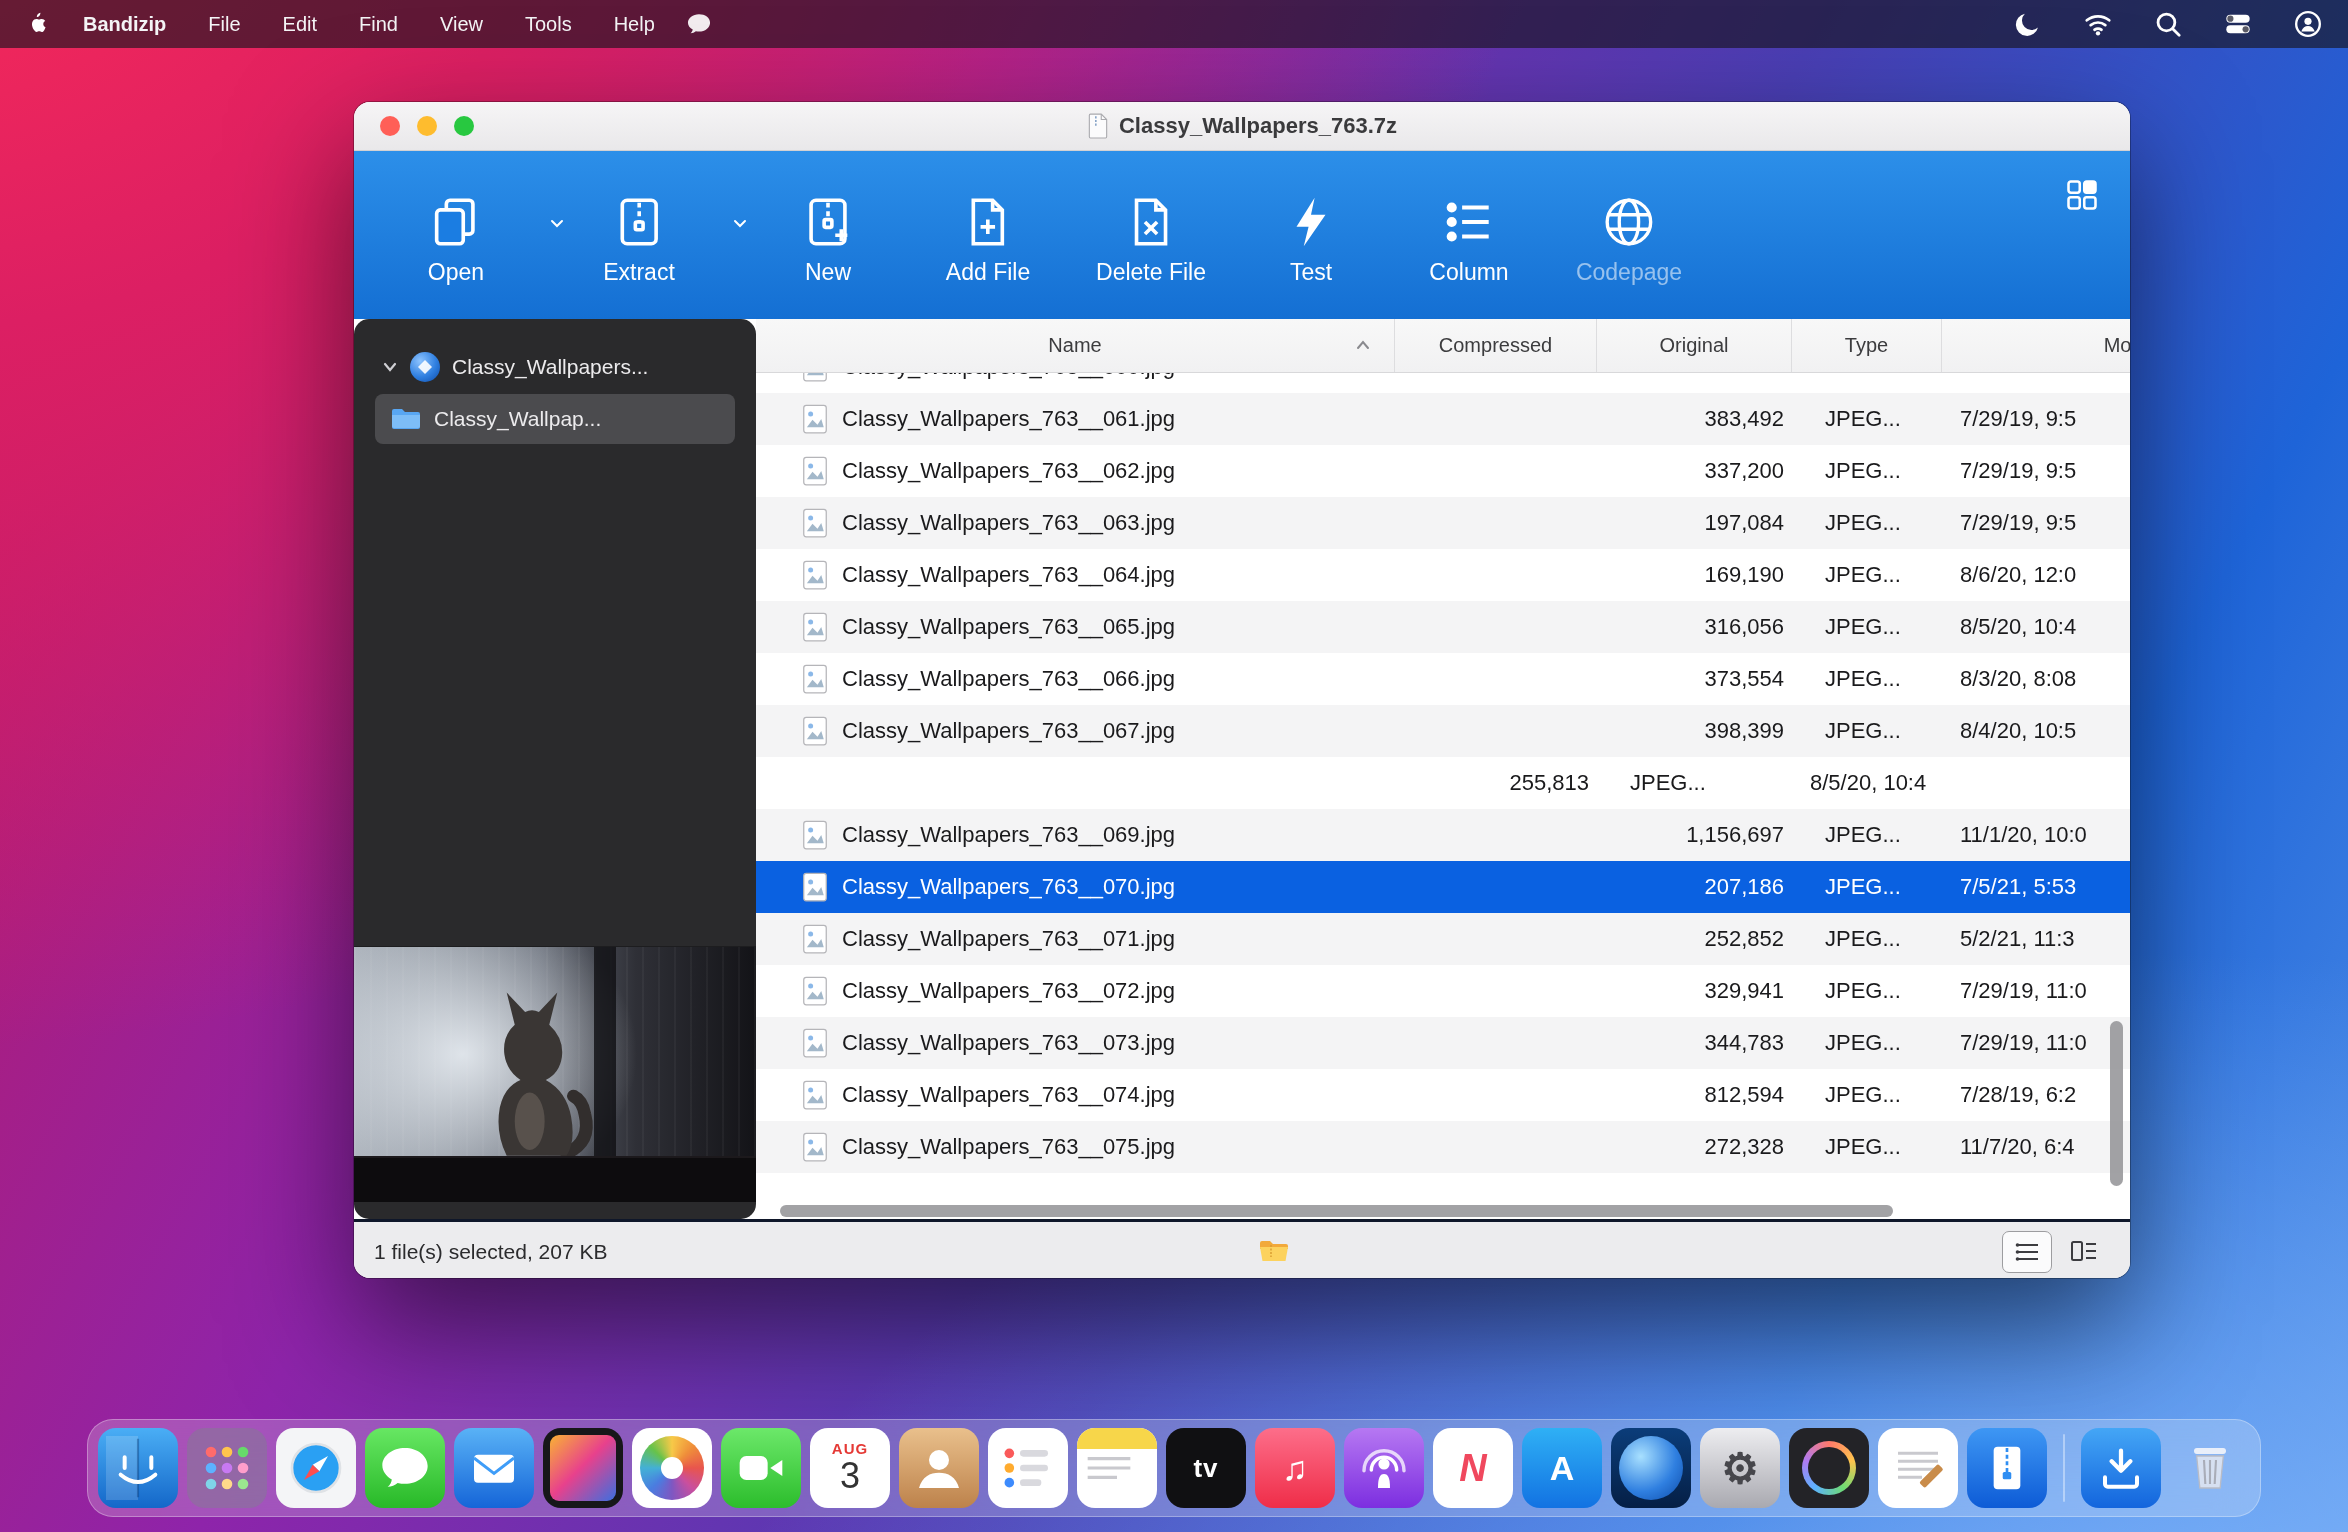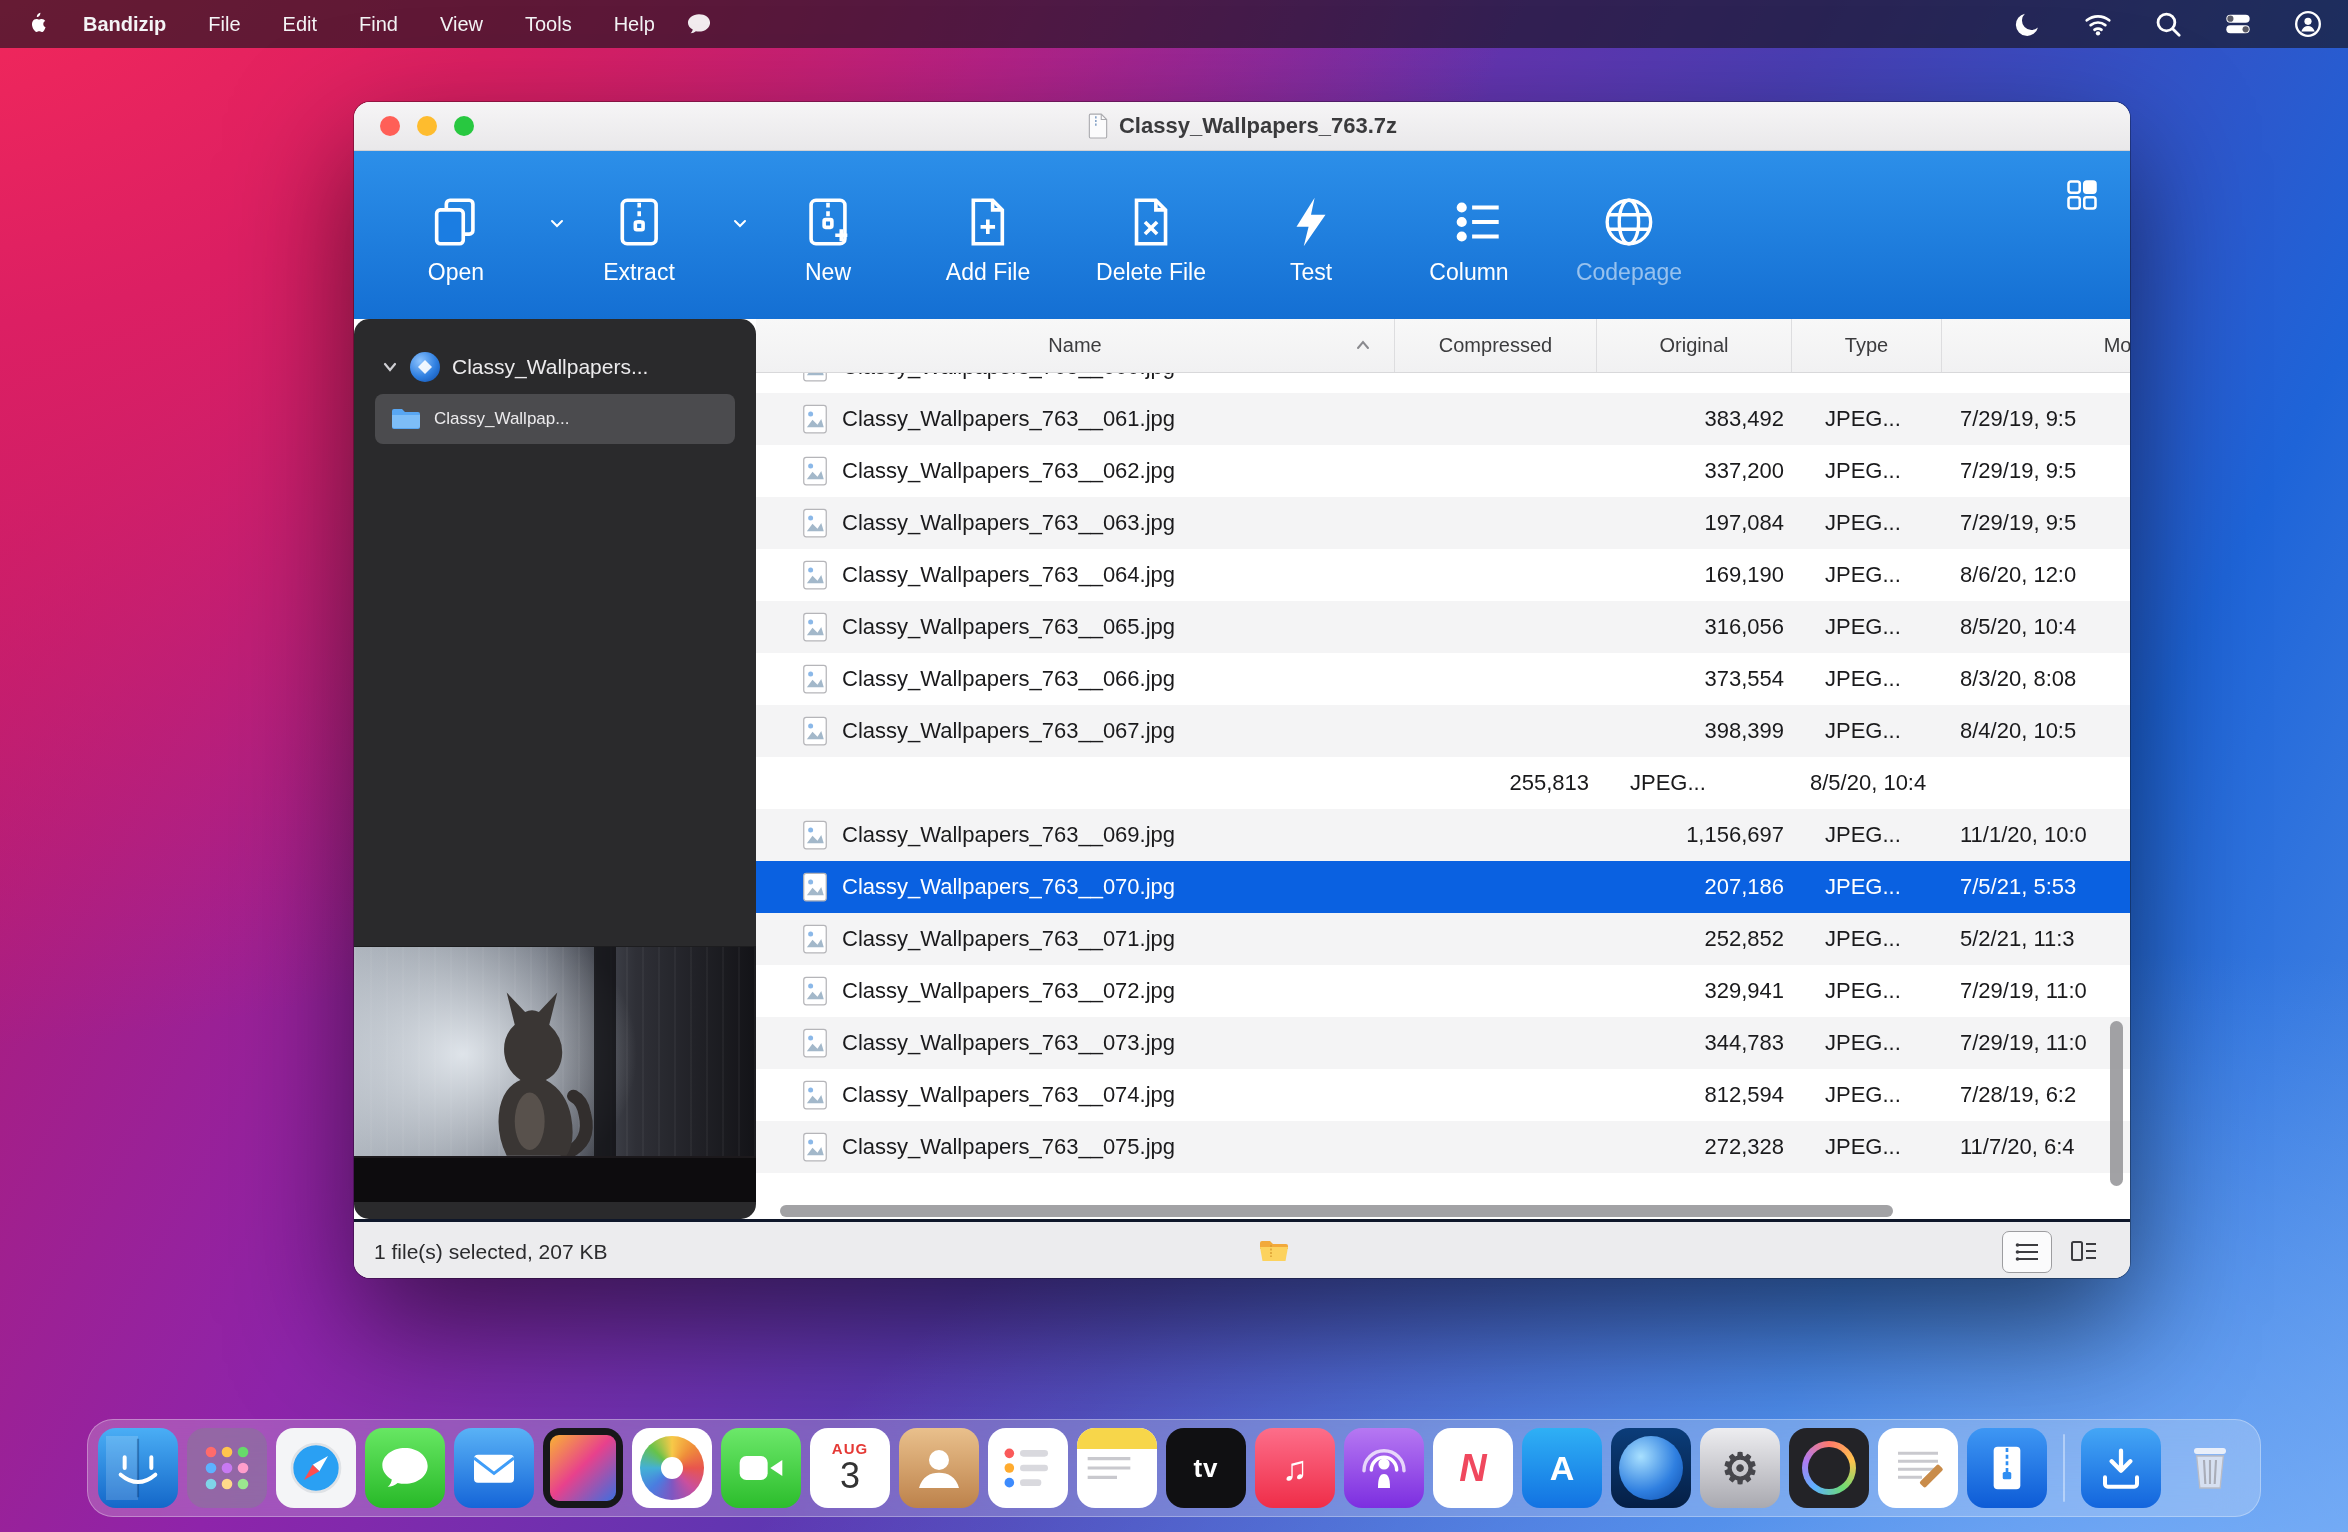--- a/index.html
+++ b/index.html
@@ -41,21 +41,21 @@
   .content{display:flex;height:900px;}
   .sidebar{width:402px;background:#2a2a2c;position:relative;color:#ecebed;flex:0 0 auto;border-radius:15px;}
   .tree-root{position:absolute;top:23px;left:0;width:402px;height:50px;display:flex;align-items:center;font-size:21px;}
   .tcaret{width:20px;height:20px;margin-left:26px;}
   .sphere{width:30px;height:30px;border-radius:50%;margin-left:10px;
     background:radial-gradient(circle at 34% 30%,#8ec4ff,#2f7fe0 55%,#0c4aa8);position:relative;}
   .sphere:after{content:"";position:absolute;inset:8px;background:#fff;opacity:.9;
     clip-path:polygon(50% 0,100% 50%,50% 100%,0 50%);}
   .tree-root .tlabel2{margin-left:12px;}
   .tree-folder{position:absolute;top:75px;left:21px;width:360px;height:50px;background:#4b4b4e;
-    border-radius:8px;display:flex;align-items:center;padding-left:16px;box-sizing:border-box;gap:13px;font-size:17px;}
+    border-radius:8px;display:flex;align-items:center;padding-left:16px;box-sizing:border-box;gap:13px;font-size:21px;}
   .foldericon{width:30px;height:24px;}
   .preview{position:absolute;top:627px;left:0;width:402px;height:255px;overflow:hidden;border-top:1px solid #1d1d1f;
     background:linear-gradient(90deg,#aab1ba 0%,#8d949e 22%,#6b717c 46%,#2f3037 70%,#131317 100%);}
   .preview .glow{position:absolute;inset:0;
     background:radial-gradient(62% 85% at 27% 42%, rgba(238,243,248,.85), rgba(238,243,248,0) 70%);}
   .preview .rain{position:absolute;inset:0;opacity:.55;
     background:repeating-linear-gradient(90deg, rgba(255,255,255,.07) 0 2px, transparent 2px 16px);}
   .preview .frame{position:absolute;left:240px;top:0;width:22px;height:255px;background:rgba(16,16,20,.82);}
   .preview .sill{position:absolute;left:0;bottom:0;width:402px;height:44px;background:#0d0c0e;border-top:2px solid #1c191c;}
   .preview .cat{position:absolute;left:108px;top:34px;width:140px;height:184px;}
@@ -233,21 +233,21 @@
             <span class="tlabel">Delete File</span>
           </div>
           <div class="tbtn" style="left: 957px;">
             <span class="ticon">
               <svg viewBox="0 0 24 24">
                 <path d="M13.5 2 6 14h5l-2 8 9-13h-6z" fill="#fff"></path>
               </svg>
             </span>
             <span class="tlabel">Test</span>
           </div>
-          <div class="tbtn" style="left: 1115px; align-items: flex-end;">
+          <div class="tbtn" style="left: 1115px;">
             <span class="ticon">
               <svg viewBox="0 0 24 24" fill="none" stroke="#fff" stroke-width="1.6">
                 <path d="M9 6h11M9 12h11M9 18h11"></path>
                 <circle cx="4.7" cy="6" r="1.3" fill="#fff"></circle>
                 <circle cx="4.7" cy="12" r="1.3" fill="#fff"></circle>
                 <circle cx="4.7" cy="18" r="1.3" fill="#fff"></circle>
               </svg>
             </span>
             <span class="tlabel">Column</span>
           </div>

